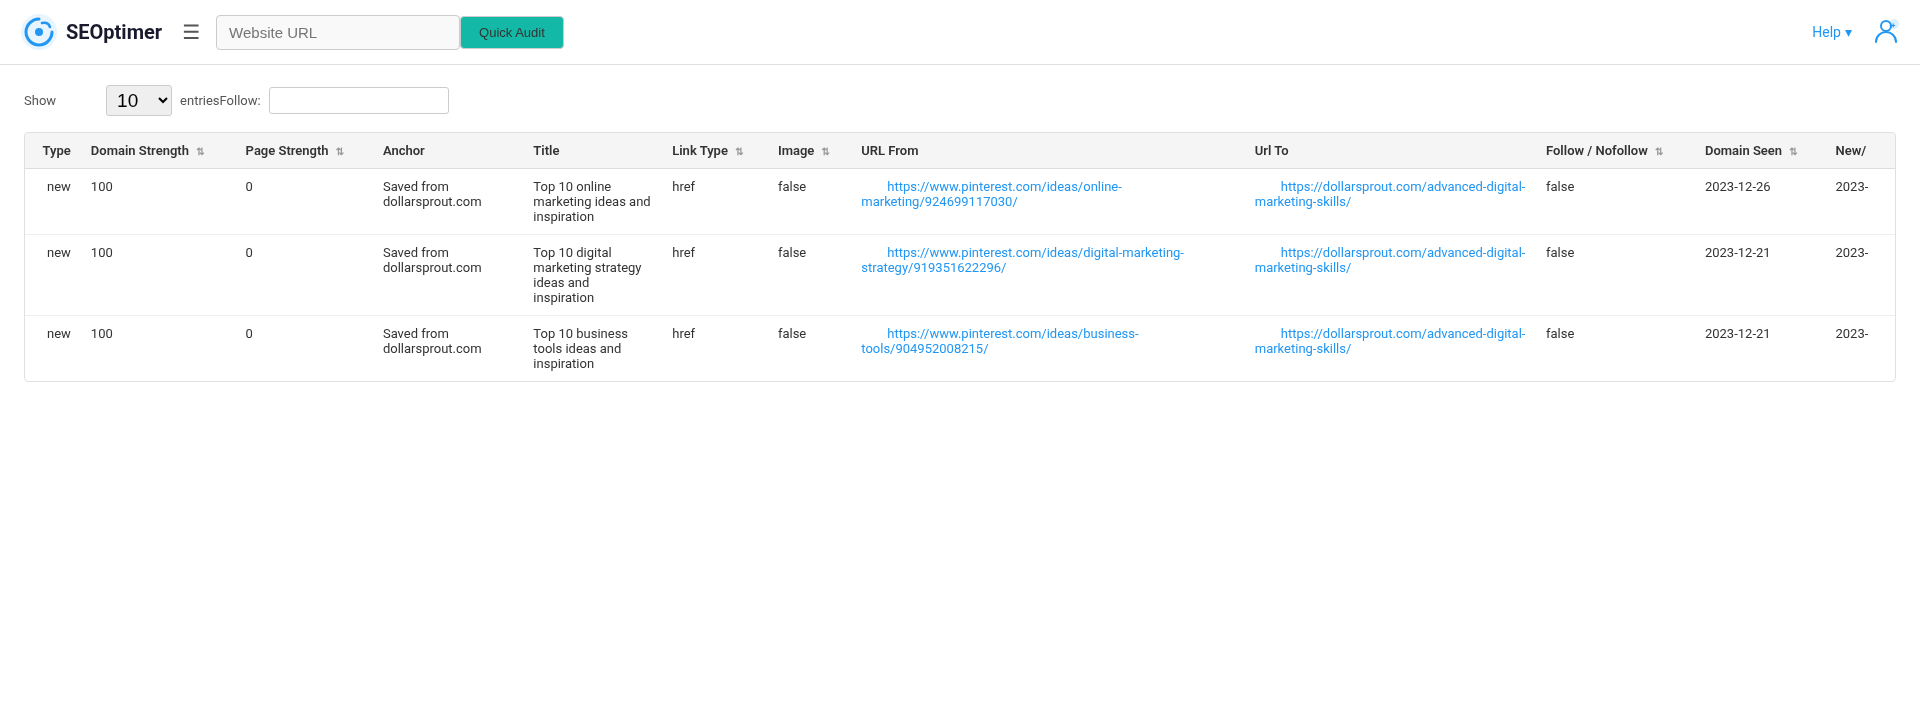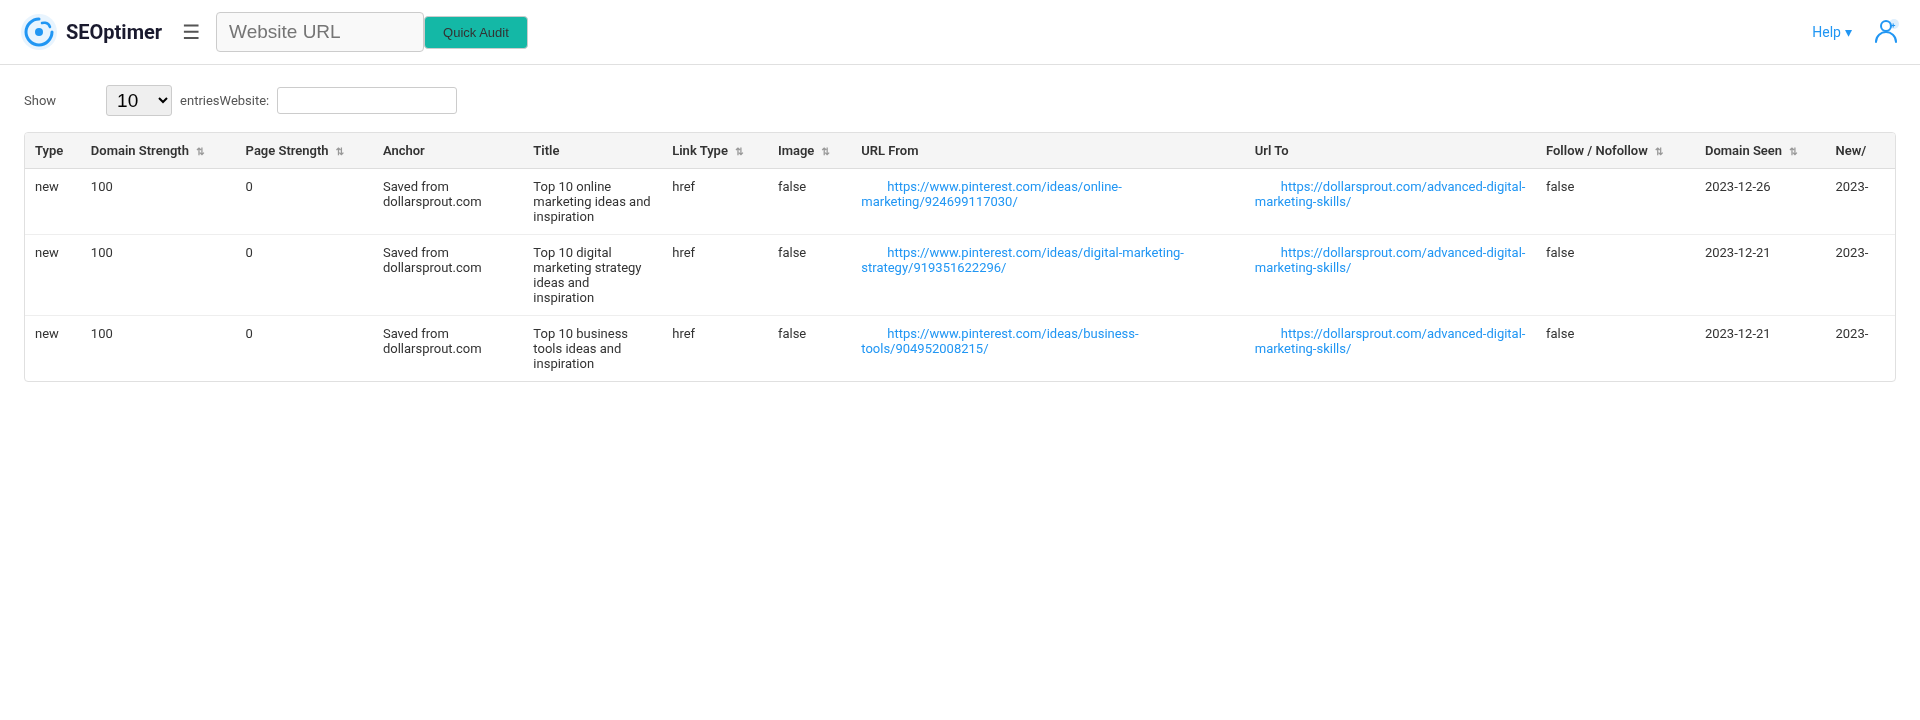--- a/index.html
+++ b/index.html
@@ -29,25 +29,25 @@
       font-weight: 700;
       color: #1a1a2e;
     }
     .hamburger {
       margin-right: 16px;
       cursor: pointer;
       color: #555;
       font-size: 20px;
     }
     .url-input {
-      width: 208px;
+      width: 244px;
       padding: 8px 12px;
       border: 1px solid #ccc;
       border-radius: 4px;
-      font-size: 19px;
+      font-size: 15px;
       color: #999;
       background: #f9f9f9;
       outline: none;
     }
     .quick-audit-btn {
       padding: 8px 18px;
       background: #14b8a6;
       border: 1px solid #ccc;
       border-radius: 4px;
       font-size: 13px;
@@ -174,21 +174,21 @@
     tbody td {
       padding: 10px 10px;
       vertical-align: top;
       color: #333;
     }
     .link-cell a {
       color: #2196F3;
       text-decoration: none;
       margin-left: 26px;
     }
-    .col-type { width: 48px; }
+    .col-type { width: 48px; text-align: right; }
     .col-domain { width: 80px; }
     .col-page { width: 80px; }
     .col-anchor { width: 130px; }
     .col-title { width: 120px; }
     .col-linktype { width: 60px; }
     .col-image { width: 60px; }
     .col-urlfrom { width: 340px; }
     .col-urlto { width: 230px; }
     .col-follow { width: 80px; }
     .col-firstseen { width: 100px; }
@@ -234,21 +234,21 @@
       <span>Show</span>
       <select class="entries-select">
         <option>10</option>
         <option>25</option>
         <option>50</option>
         <option>100</option>
       </select>
       <span>entries</span>
     </div>
     <div class="search-area">
-      <span>Website:</span>
+      <span>Follow:</span>
       <input class="search-input" type="text" style="">
     </div>
   </div>
 
   <div class="table-wrapper">
     <table>
       <thead>
         <tr>
           <th class="col-type">
             <span>Type</span>

